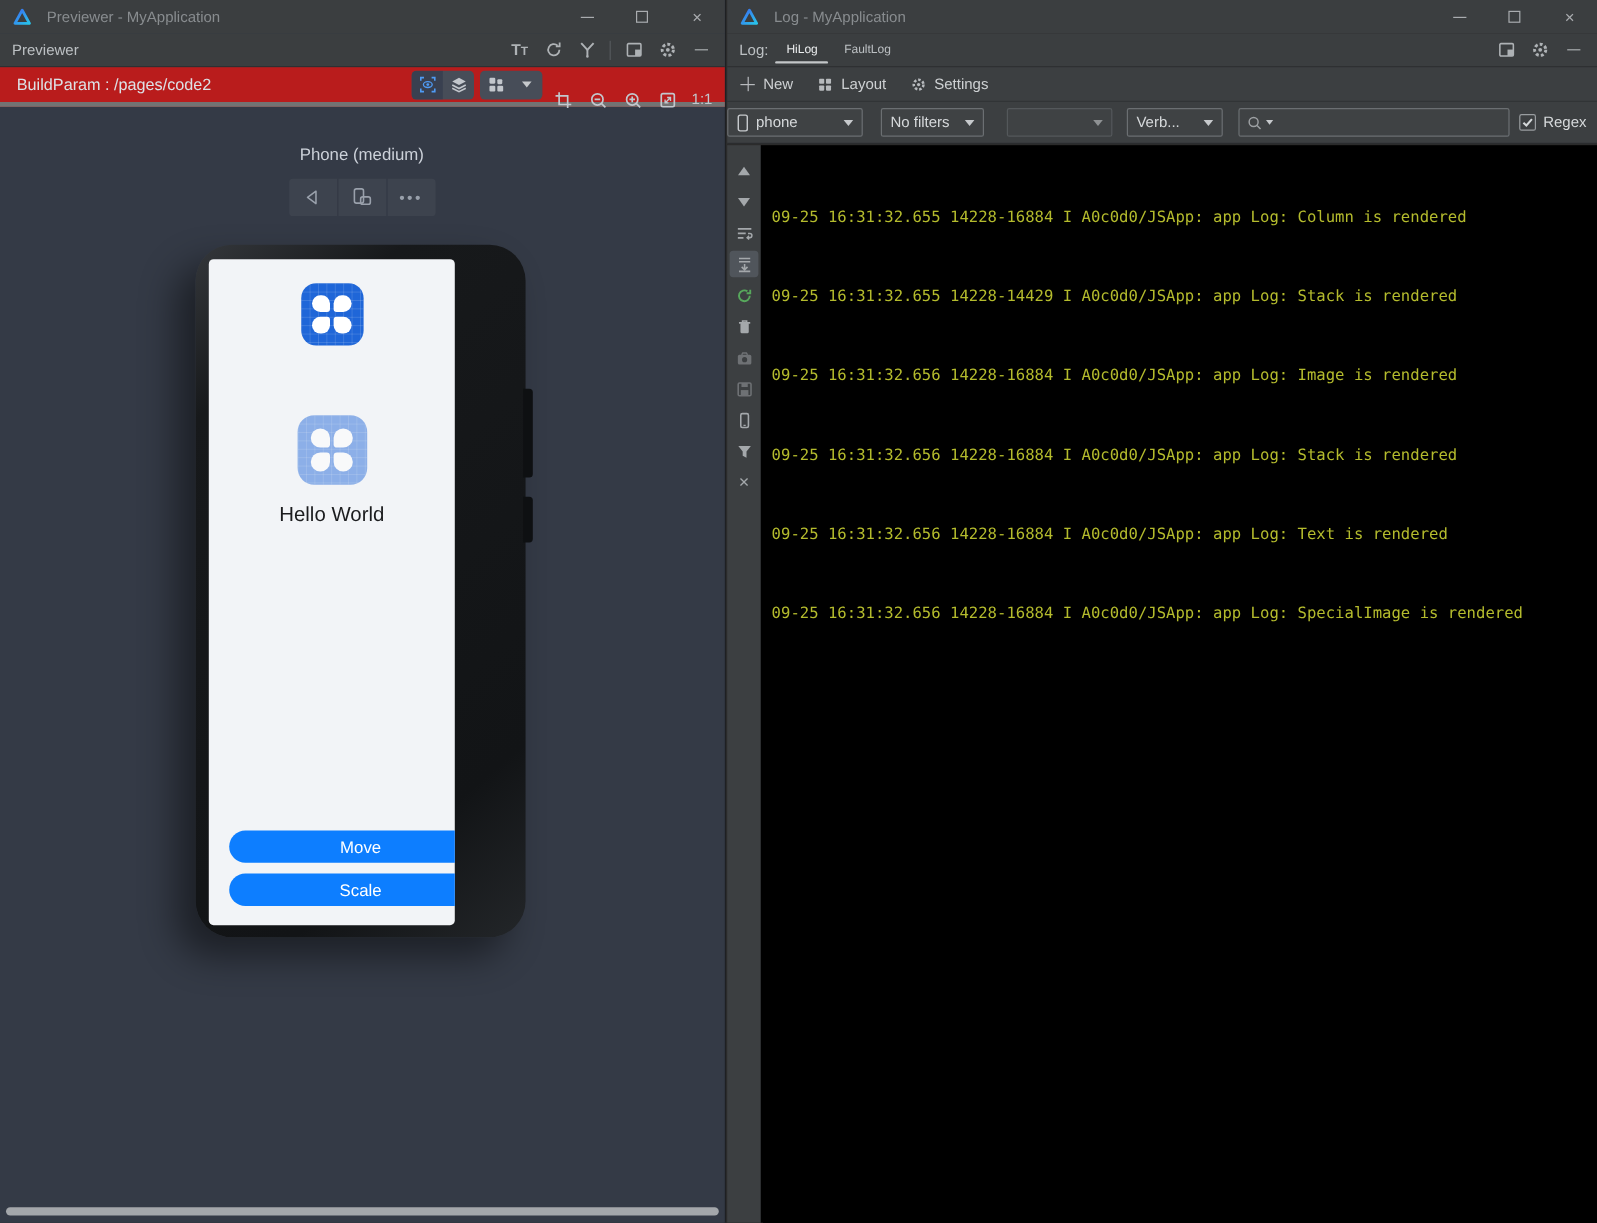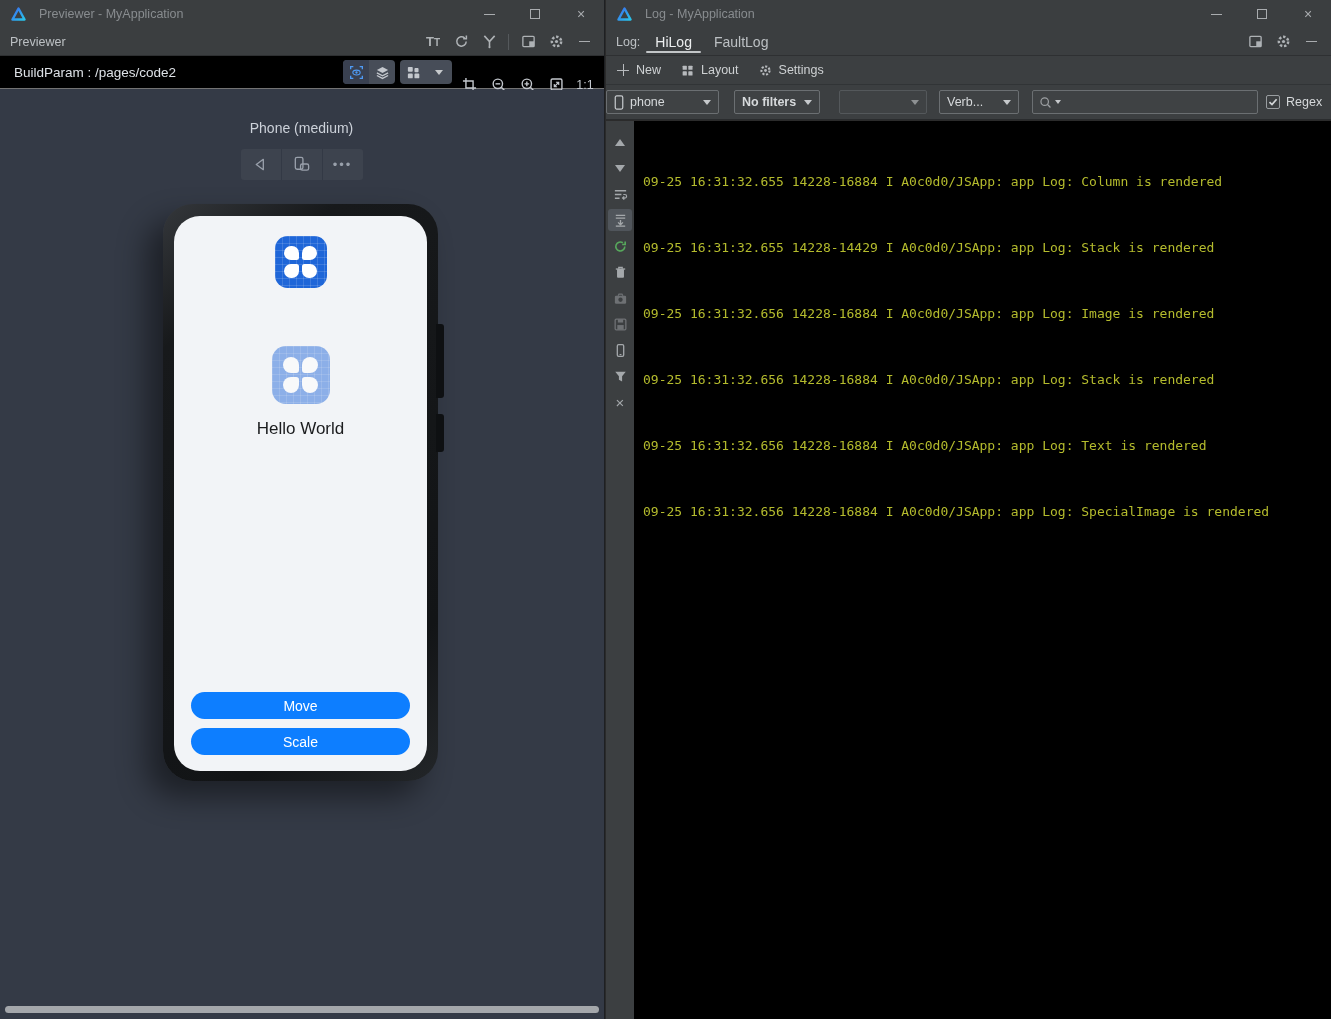--- a/index.html
+++ b/index.html
@@ -21,26 +21,26 @@
   .glyph-close { font-size:14px; line-height:1; color:#a9acaf; }
 
   
   .tabrow { height:28px; background:#3b3e40; border-bottom:1px solid #2e3032; display:flex; align-items:center; }
   .tabrow .rowlabel { font-size:12.5px; color:#bcc0c3; margin-left:10px; }
   .tabrow-icons { margin-left:auto; display:flex; align-items:center; gap:4px; padding-right:8px; }
   .tbtn { width:24px; height:22px; display:flex; align-items:center; justify-content:center; color:#aeb2b5; border-radius:3px; }
   .vdiv { width:1px; height:16px; background:#55595c; margin:0 3px; }
   .tt-glyph { font-size:13px; color:#aeb2b5; font-weight:bold; letter-spacing:0; }
 
-  .tab { position:relative; height:100%; display:flex; align-items:center; padding:0 7px; font-size:14px; color:#bcc0c3; margin-left:8px; }
+  .tab { position:relative; height:100%; display:flex; align-items:center; padding:0 7px; font-size:10px; color:#bcc0c3; margin-left:8px; }
   .tab.active { color:#eceeef; }
   .tab.active::after { content:""; position:absolute; left:-2px; right:-2px; bottom:2px; height:2px; background:#c3c6c8; border-radius:1px; }
 
   
-  .ptoolbar { height:33px; background:#000000; border-bottom:1px solid #737373; display:flex; align-items:center;gap:25px; }
+  .ptoolbar { height:33px; background:#b91c1c; border-bottom:4px solid #737373; display:flex; align-items:center;gap:25px; }
   .buildparam { margin-left:14px; font-size:13.5px; color:#dde1e6; }
   .ptools { margin-left:auto; display:flex; align-items:center; gap:5px; padding-right:7px; }
   .tool-group { display:flex; background:#474d58; border-radius:4px; overflow:hidden; }
   .tg-btn { width:26px; height:24px; display:flex; align-items:center; justify-content:center; color:#c3c7cd; }
   .tg-btn.sel { background:#394050; color:#4f9bf5; }
   .flat-btn { width:24px; height:24px; display:flex; align-items:center; justify-content:center; color:#c3c7cd;margin-top:25px; }
   .ratio { font-size:12.5px; color:#c3c7cd; padding:0 3px; }
 
   
   .pcontent { position:absolute; left:0; right:1px; top:90px; bottom:0; background:#343a46; }
@@ -49,21 +49,21 @@
   .nav-btn { flex:1; display:flex; align-items:center; justify-content:center; color:#99a0ab; }
   .nav-btn + .nav-btn { border-left:1px solid #333945; }
   .dots { font-size:13px; letter-spacing:2px; color:#99a0ab; }
 
   .phone { position:absolute; left:163px; top:114px; width:275px; height:577px; border-radius:30px;
            background:linear-gradient(140deg,#34373b 0%,#17191b 18%,#121416 80%,#232629 100%);
            box-shadow:-16px 16px 30px rgba(0,0,0,.45); }
   .side-key { position:absolute; left:273px; width:8px; background:#0e1012; border-radius:0 3px 3px 0; }
   .key-vol { top:120px; height:74px; }
   .key-pwr { top:210px; height:38px; }
-  .screen { position:absolute; left:11px; top:12px; width:253px; height:555px; background:#f2f4f7; border-radius:26px; overflow:hidden; }
+  .screen { position:absolute; left:11px; top:12px; width:205px; height:555px; background:#f2f4f7; border-radius:4px; overflow:hidden; }
 
   .hw-icon { position:absolute; left:50%; background:#1f66d8; border-radius:24%; }
   .hw-icon::before { content:""; position:absolute; inset:0; border-radius:inherit;
       background-image:linear-gradient(rgba(255,255,255,.14) 1px,transparent 1px),
                        linear-gradient(90deg,rgba(255,255,255,.14) 1px,transparent 1px);
       background-size:7px 7px; }
   .icon-a { top:20px; width:52px; height:52px; margin-left:-26px; }
   .icon-b { top:130px; width:58px; height:58px; margin-left:-29px; opacity:.48; }
   .petals { position:absolute; inset:19%; display:grid; grid-template-columns:1fr 1fr; grid-template-rows:1fr 1fr; gap:11%; }
   .petal { background:#fff; }
@@ -84,21 +84,21 @@
   .plus-glyph { position:relative; width:12px; height:12px; }
   .plus-glyph::before, .plus-glyph::after { content:""; position:absolute; background:#b7babd; }
   .plus-glyph::before { left:0; top:5.5px; width:12px; height:1.5px; }
   .plus-glyph::after  { left:5.5px; top:0; width:1.5px; height:12px; }
 
   .filterrow { height:35px; background:#3c3f41; border-bottom:1px solid #2a2c2e; display:flex; align-items:center; }
   .dd { height:24px; border:1px solid #6b6f72; border-radius:2px; background:#3f4244; display:flex; align-items:center; padding:0 7px; font-size:12.5px; color:#d6d9db; gap:6px; }
   .dd .caret { margin-left:auto; }
   .caret { width:0; height:0; border-left:4px solid transparent; border-right:4px solid transparent; border-top:5px solid #c6c9cc; }
   .dd-device { width:113px; margin-right:15px; }
-  .dd-filters { width:86px; margin-right:16px;font-weight:bold; }
+  .dd-filters { width:86px; margin-right:16px; }
   .dd-empty { width:88px; margin-right:10px; border-color:#54585b; margin-left:3px; }
   .dd-empty .caret { border-top-color:#8e9193; }
   .dd-level { width:80px; margin-left:2px;align-items:center; }
   .searchbox { width:226px; height:24px; margin-left:13px; border:1px solid #6b6f72; border-radius:2px; background:#3f4244; display:flex; align-items:center; padding:0 6px; gap:3px; }
   .searchbox input { flex:1; background:transparent; border:none; outline:none; color:#d6d9db; font-size:12.5px; font-family:"Liberation Sans",sans-serif; }
   .regex-wrap { display:flex; align-items:center; gap:6px; margin-left:8px; }
   .checkbox { width:14px; height:14px; border:1.4px solid #999da0; border-radius:2px; display:flex; align-items:center; justify-content:center; background:#3c3f41; }
   .regex-label { font-size:12.5px; color:#d6d9db; }
 
   .lcontent { position:absolute; left:0; right:0; top:121px; bottom:0; display:flex; }

